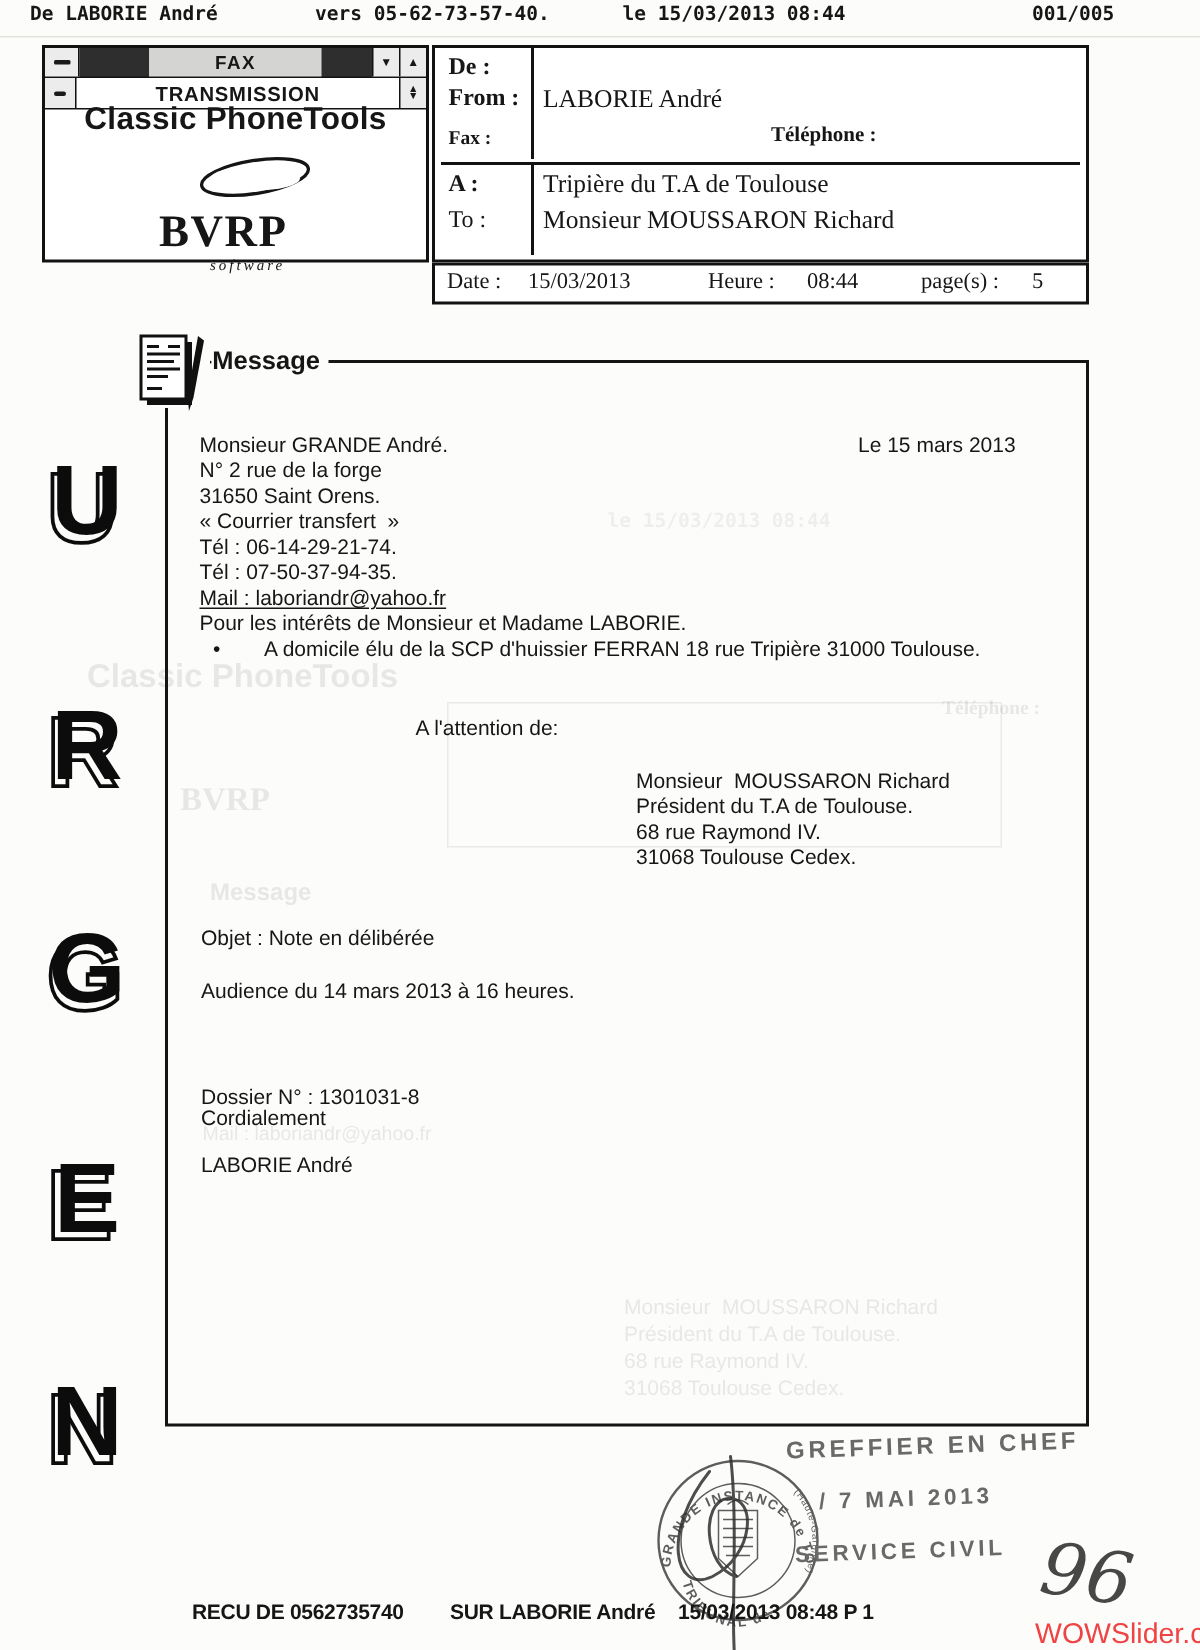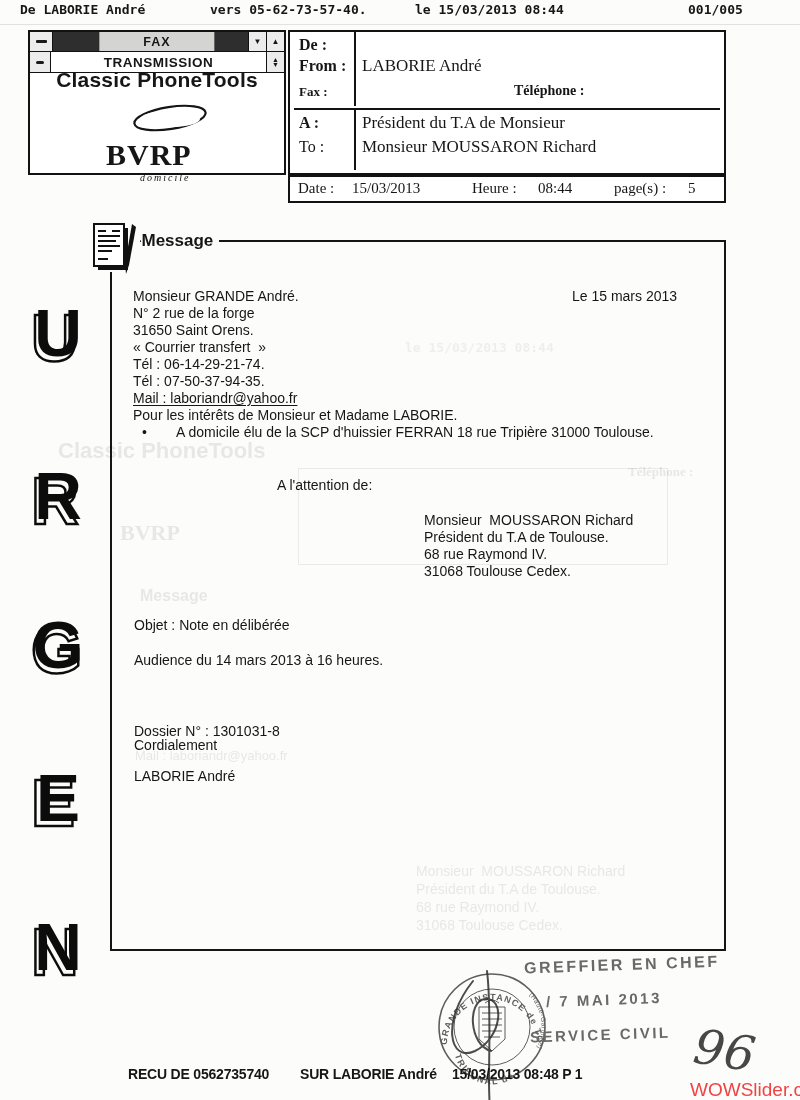--- a/index.html
+++ b/index.html
@@ -118,36 +118,36 @@
         <span>▼</span>
       </div>
     </div>
     <div class="app-name">Classic PhoneTools</div>
     <div class="logo">
       <svg width="130" height="60" viewBox="0 0 130 60">
         <ellipse cx="78" cy="14" rx="36" ry="11" fill="none" stroke="#151515" stroke-width="2.2" transform="rotate(-9 78 14)"></ellipse>
         <ellipse cx="78" cy="15" rx="30" ry="8" fill="#fff" stroke="none"></ellipse>
       </svg>
       <span class="abs serif" style="left:14px;top:10px;font-weight:bold;font-size:30px;letter-spacing:1px">BVRP</span>
-      <span class="abs serif" style="left:48px;top:44px;font-style:italic;font-size:10px;letter-spacing:2px">domicile</span>
+      <span class="abs serif" style="left:48px;top:44px;font-style:italic;font-size:10px;letter-spacing:2px">software</span>
     </div>
   </div>
 
   <div class="to-box">
     <div class="vline" style="top:0;height:74px"></div>
     <div class="vline" style="top:78px;height:60px"></div>
     <div class="hline"></div>
     <span class="abs" style="left:9px;top:4px;font-weight:bold;font-size:16px">De :</span>
     <span class="abs" style="left:9px;top:25px;font-weight:bold;font-size:16px">From :</span>
     <span class="abs" style="left:72px;top:24px;font-size:17px">LABORIE André</span>
     <span class="abs" style="left:9px;top:52px;font-weight:bold;font-size:13px">Fax :</span>
     <span class="abs" style="left:224px;top:51px;font-weight:bold;font-size:14px">Téléphone :</span>
     <span class="abs" style="left:9px;top:82px;font-weight:bold;font-size:16px">A :</span>
     <span class="abs" style="left:9px;top:106px;font-weight:normal;font-size:16px">To :</span>
-    <span class="abs" style="left:72px;top:81px;font-size:17px">Président du T.A de Monsieur</span>
+    <span class="abs" style="left:72px;top:81px;font-size:17px">Tripière du T.A de Toulouse</span>
     <span class="abs" style="left:72px;top:105px;font-size:17px">Monsieur MOUSSARON Richard</span>
   </div>
 
   <div class="date-bar">
     <span class="abs" style="left:8px;top:3px">Date :</span>
     <span class="abs" style="left:62px;top:3px">15/03/2013</span>
     <span class="abs" style="left:182px;top:3px">Heure :</span>
     <span class="abs" style="left:248px;top:3px">08:44</span>
     <span class="abs" style="left:324px;top:3px">page(s) :</span>
     <span class="abs" style="left:398px;top:3px">5</span>

